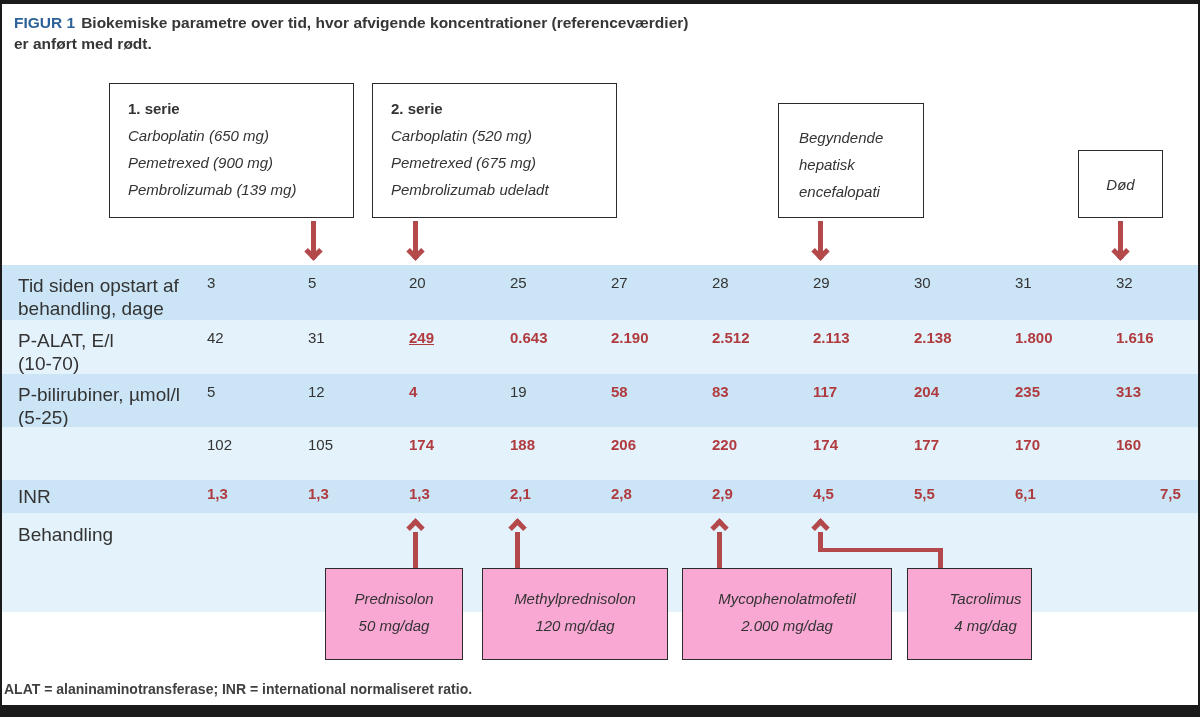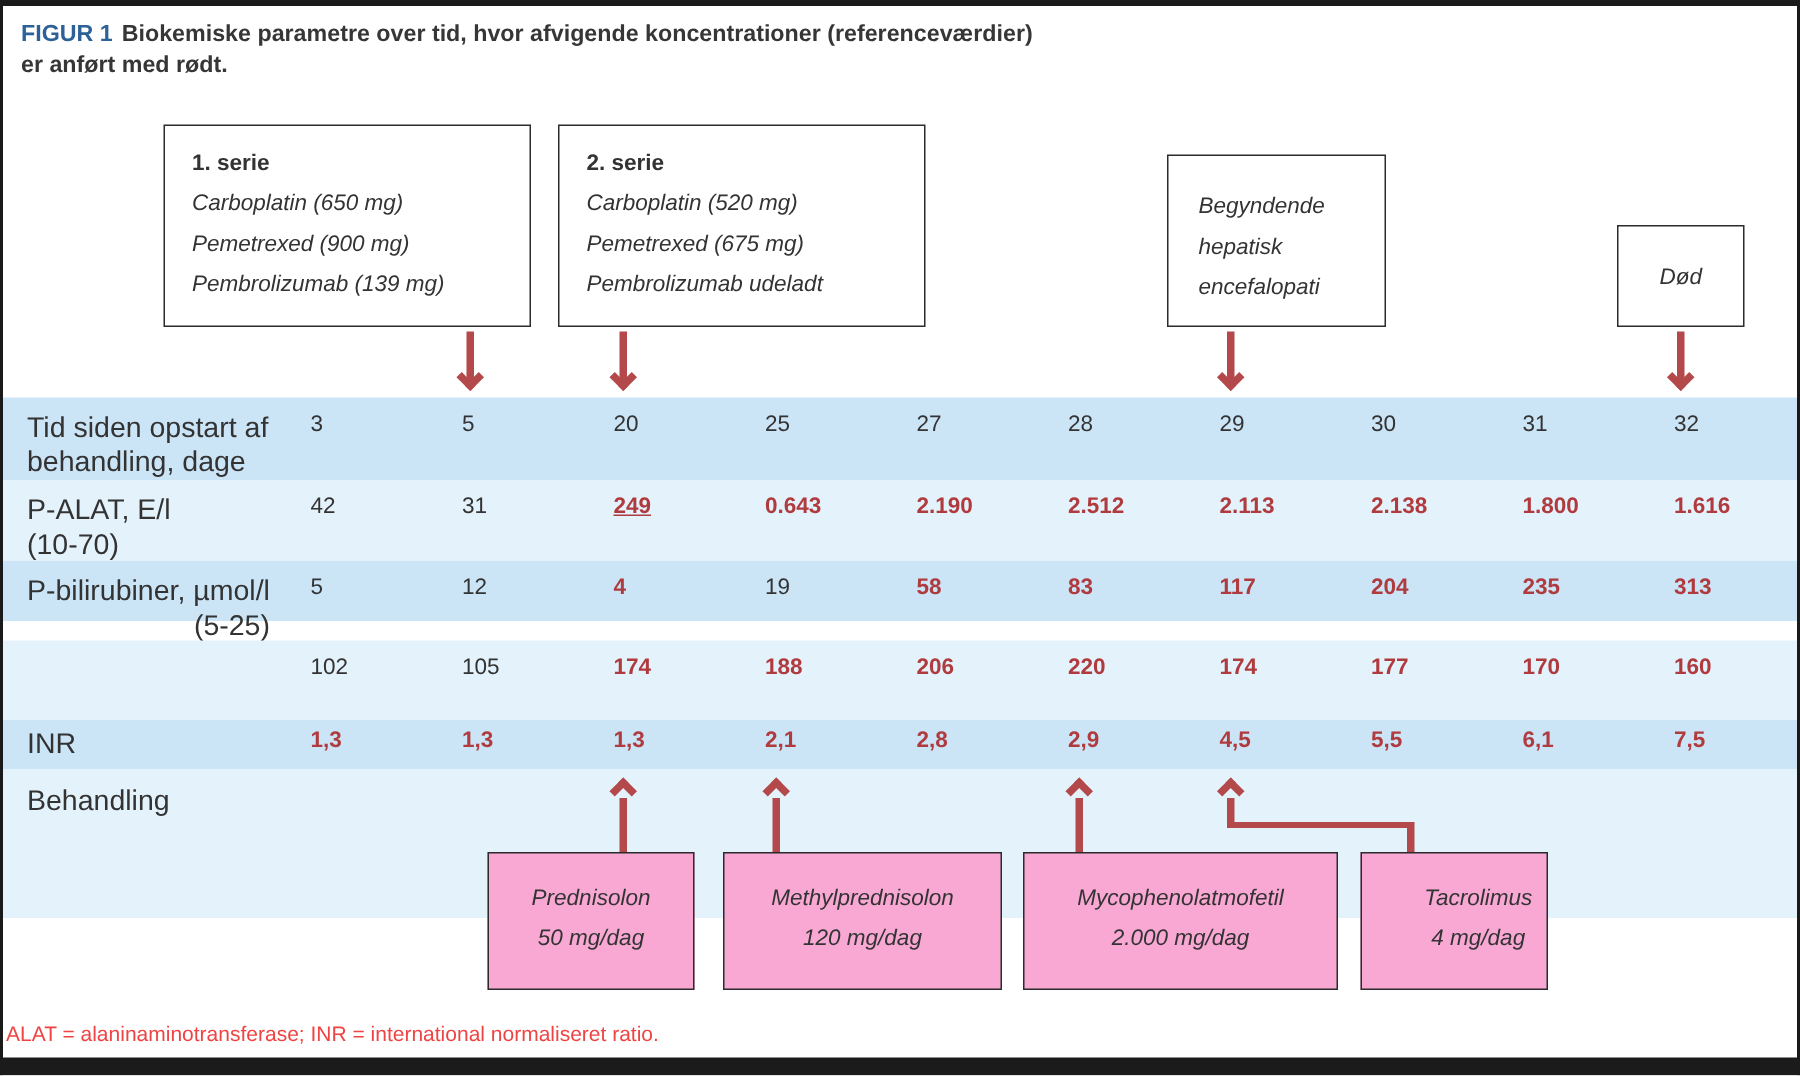--- a/index.html
+++ b/index.html
@@ -43,21 +43,21 @@
   .cell.red{color:#b03b3f;font-weight:bold;}
 
   
   .arr{position:absolute;}
   .shaft-v{position:absolute;width:5px;background:#b4494b;}
   .seg-h{position:absolute;height:4px;background:#b4494b;}
   .chev-down{position:absolute;width:13px;height:13px;border-right:5px solid #b4494b;border-bottom:5px solid #b4494b;transform:rotate(45deg);box-sizing:border-box;}
   .chev-up{position:absolute;width:13px;height:13px;border-left:5px solid #b4494b;border-top:5px solid #b4494b;transform:rotate(45deg);box-sizing:border-box;}
 
   
-  .footnote{position:absolute;left:4px;top:681px;font-size:14px;font-weight:normal;color:#ef4444;}
+  .footnote{position:absolute;left:4px;top:681px;font-size:14px;font-weight:bold;color:#404040;}
 </style>
 </head>
 <body>
 
 <div class="figure">
   <div class="frame-top"></div>
   <div class="frame-left"></div>
   <div class="frame-right"></div>
   <div class="bottom-bar"></div>
 
@@ -132,21 +132,21 @@
         <div class="cell" style="left: 306px; top: 9px;">31</div>
         <div class="cell red" style="left: 407px; top: 9px; text-decoration: underline;">249</div>
         <div class="cell red" style="left: 508px; top: 9px;">0.643</div>
         <div class="cell red" style="left: 609px; top: 9px;">2.190</div>
         <div class="cell red" style="left: 710px; top: 9px;">2.512</div>
         <div class="cell red" style="left: 811px; top: 9px;">2.113</div>
         <div class="cell red" style="left: 912px; top: 9px;">2.138</div>
         <div class="cell red" style="left: 1013px; top: 9px;">1.800</div>
         <div class="cell red" style="left: 1114px; top: 9px;">1.616</div>
       </div>
-      <div class="trow row-dark" style="top: 374px; height: 40px; text-align: right;">
+      <div class="trow row-dark" style="top: 374px; height: 53px;">
         <div class="rlabel" style="top: 9px;">
           <div>P-bilirubiner, µmol/l</div>
           <div>(5-25)</div>
         </div>
         <div class="cell" style="left: 205px; top: 9px;">5</div>
         <div class="cell" style="left: 306px; top: 9px;">12</div>
         <div class="cell red" style="left: 407px; top: 9px;">4</div>
         <div class="cell" style="left: 508px; top: 9px;">19</div>
         <div class="cell red" style="left: 609px; top: 9px;">58</div>
         <div class="cell red" style="left: 710px; top: 9px;">83</div>
@@ -173,21 +173,21 @@
         </div>
         <div class="cell red" style="left: 205px; top: 5px;">1,3</div>
         <div class="cell red" style="left: 306px; top: 5px;">1,3</div>
         <div class="cell red" style="left: 407px; top: 5px;">1,3</div>
         <div class="cell red" style="left: 508px; top: 5px;">2,1</div>
         <div class="cell red" style="left: 609px; top: 5px;">2,8</div>
         <div class="cell red" style="left: 710px; top: 5px;">2,9</div>
         <div class="cell red" style="left: 811px; top: 5px;">4,5</div>
         <div class="cell red" style="left: 912px; top: 5px;">5,5</div>
         <div class="cell red" style="left: 1013px; top: 5px;">6,1</div>
-        <div class="cell red" style="left: 1114px; top: 5px;">7,5</div>
+        <div class="cell red" style="left: 1158px; top: 5px;">7,5</div>
       </div>
       <div class="trow row-light" style="top: 513px; height: 99px;">
         <div class="rlabel" style="top: 10px;">
           <div>Behandling</div>
         </div>
       </div>
     </div>
 
   <div class="arr">
     <div class="shaft-v" style="left:413px;top:532px;height:36px;"></div>

